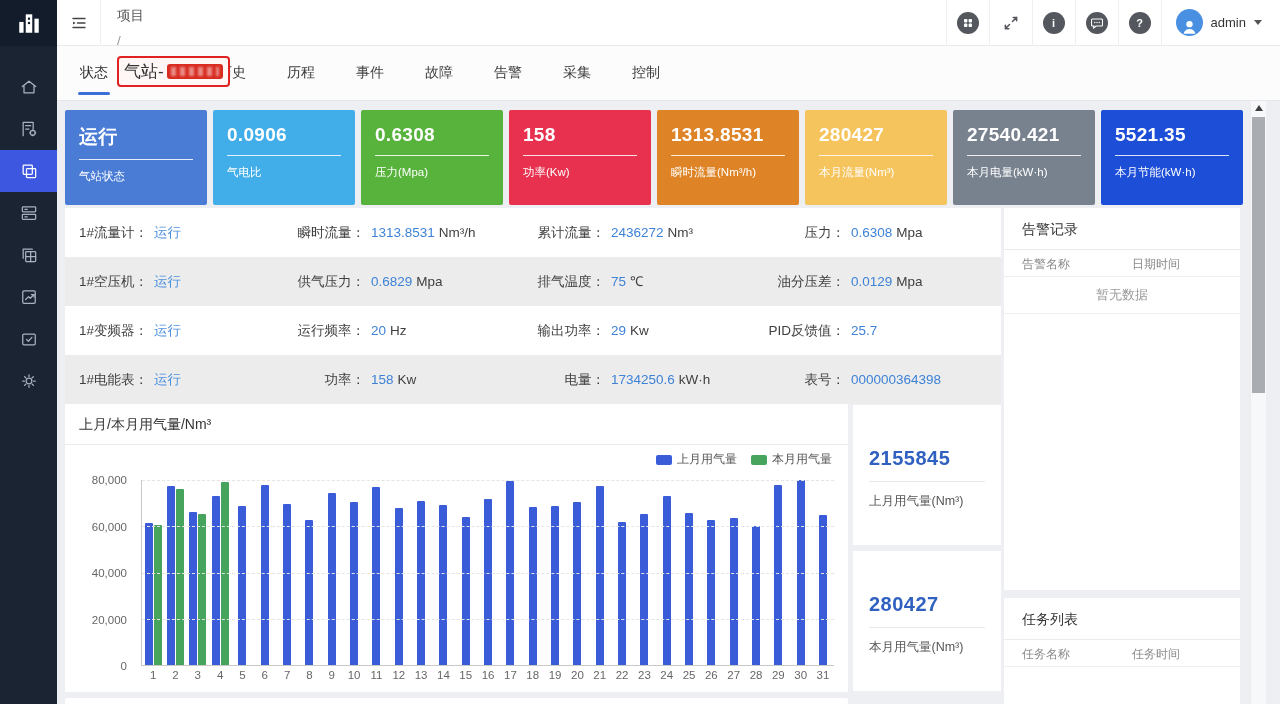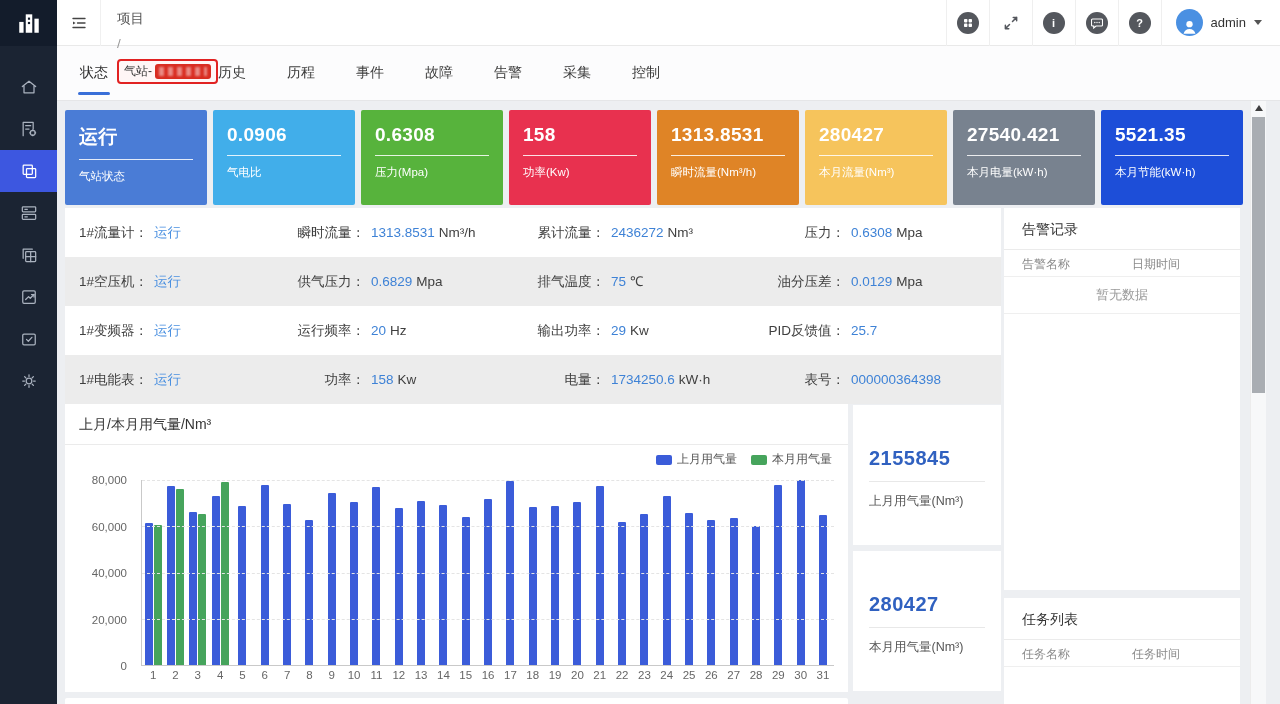--- a/index.html
+++ b/index.html
@@ -17,21 +17,21 @@
   .side-item.active svg { stroke:#fff; }
 
   
   .header { position:absolute; left:57px; top:0; width:1223px; height:46px; background:#fff; border-bottom:1px solid #e9e9e9; display:flex; align-items:center; z-index:4; }
   .menu-fold { width:44px; height:46px; display:flex; align-items:center; justify-content:center; border-right:1px solid #f0f0f0; cursor:pointer; }
   .menu-fold svg { width:18px; height:18px; stroke:#444; stroke-width:1.8; stroke-linecap:round; }
   .breadcrumb { display:flex; align-items:flex-start; margin-left:16px; font-size:13.5px; color:#555; gap:8px;flex-direction:column; }
   .crumb { cursor:pointer; }
   .crumb-sep { color:#999; }
   .station-box { display:inline-flex; align-items:center; gap:3px; border:2px solid #e12222; border-radius:4px; padding:2px 5px; background:#fff6f6; }
-  .station-box .prefix { font-size:12px; color:#333; }
+  .station-box .prefix { font-size:17px; color:#333; }
   .redact-blob { width:56px; height:15px; border-radius:3px; background:#d92c21; position:relative; overflow:hidden; }
   .redact-blob::after { content:""; position:absolute; inset:3px 4px; background:repeating-linear-gradient(90deg, rgba(255,255,255,.45) 0 5px, transparent 5px 9px); filter:blur(1.2px); }
   .header-right { margin-left:auto; display:flex; align-items:stretch; height:46px; }
   .hcell { width:43px; display:flex; align-items:center; justify-content:center; border-left:1px solid #efefef; cursor:pointer; }
   .circle-ic { width:22px; height:22px; border-radius:50%; background:#54575d; color:#fff; display:flex; align-items:center; justify-content:center; font-size:11px; font-weight:bold; }
   .circle-ic svg { width:12px; height:12px; fill:#fff; }
   .plain-ic svg { width:18px; height:18px; stroke:#54575d; stroke-width:2; fill:none; stroke-linecap:round; }
   .user-cell { display:flex; align-items:center; gap:8px; padding:0 18px 0 14px; border-left:1px solid #efefef; cursor:pointer; }
   .avatar { width:27px; height:27px; border-radius:50%; background:#4a90e2; display:flex; align-items:flex-end; justify-content:center; overflow:hidden; }
   .avatar svg { width:19px; height:19px; fill:#fff; }

